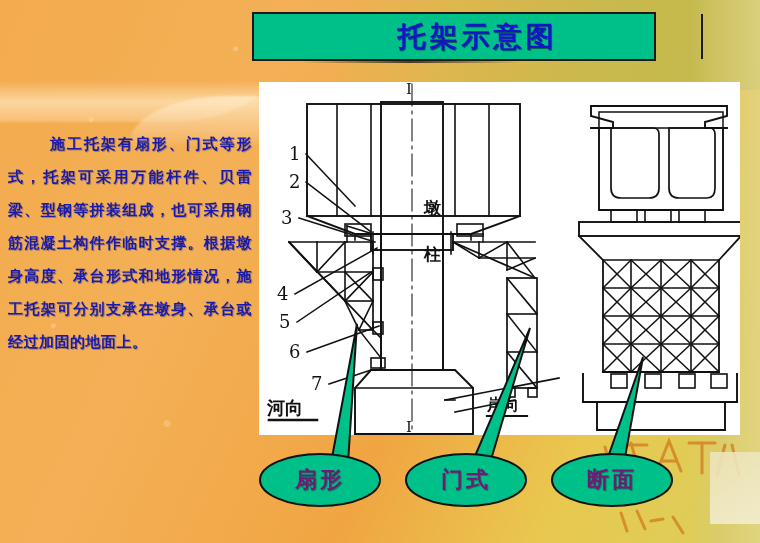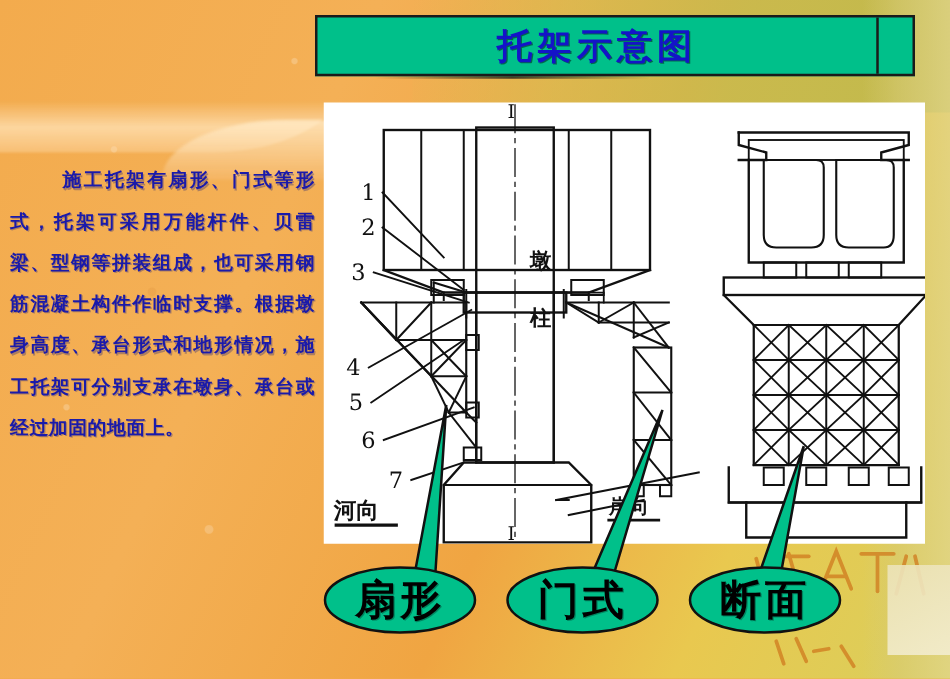--- a/index.html
+++ b/index.html
@@ -37,21 +37,21 @@
     border-top-left-radius:100px 46px;
     background:linear-gradient(180deg,rgba(255,233,196,.85) 0%,rgba(246,190,123,.35) 100%);
     filter:blur(1.2px);}
   
   .deco{position:absolute;left:585px;top:425px;width:175px;height:118px;overflow:hidden;}
   .deco svg{display:block;}
   .deco-panel{position:absolute;left:710px;top:452px;width:50px;height:72px;
     background:linear-gradient(160deg,#ece3b8,#f3edd0);opacity:.9;}
 
   
-  .banner{position:absolute;left:252px;top:12px;width:480px;height:49px;
+  .banner{position:absolute;left:252px;top:12px;width:404px;height:49px;
     background:#00C08A;border:2px solid #1a1a1a;box-sizing:border-box;display:flex;}
   .banner-main{flex:0 0 449px;display:flex;align-items:center;justify-content:center;
     border-right:2px solid #1a1a1a;box-sizing:border-box;}
   .banner-side{flex:1;}
   .banner-title{font-family:"DejaVu Sans","Liberation Sans",sans-serif;
     font-size:28px;font-weight:700;color:#1414c8;letter-spacing:4px;
     text-shadow:1px 1px 0 rgba(0,0,0,.45);white-space:nowrap;}
   .banner-shadow{position:absolute;left:300px;top:58px;width:220px;height:5px;
     background:linear-gradient(90deg,rgba(0,0,0,0),rgba(20,20,20,.75),rgba(0,0,0,0));
     border-radius:3px;filter:blur(.4px);}
@@ -66,21 +66,21 @@
   
   .figure{position:absolute;left:259px;top:82px;width:481px;height:353px;
     background:#ffffff;overflow:hidden;}
   .figure svg{display:block;}
 
   
   .callout{position:absolute;}
   .callout svg{display:block;overflow:visible;}
   .callout-label{position:absolute;left:0;top:0;width:100%;height:100%;
     display:flex;align-items:center;justify-content:center;
-    font-size:33px;font-weight:700;color:#000000;letter-spacing:3px;
+    font-size:22px;font-weight:700;color:#701a75;letter-spacing:3px;
     text-shadow:1px 1px 0 rgba(0,0,0,.30);pointer-events:none;}
   .co1{left:258px;top:452px;width:124px;height:56px;}
   .co2{left:404px;top:452px;width:124px;height:56px;}
   .co3{left:550px;top:452px;width:124px;height:56px;}
 </style>
 </head>
 <body>
 
 <div id="slide">
 

